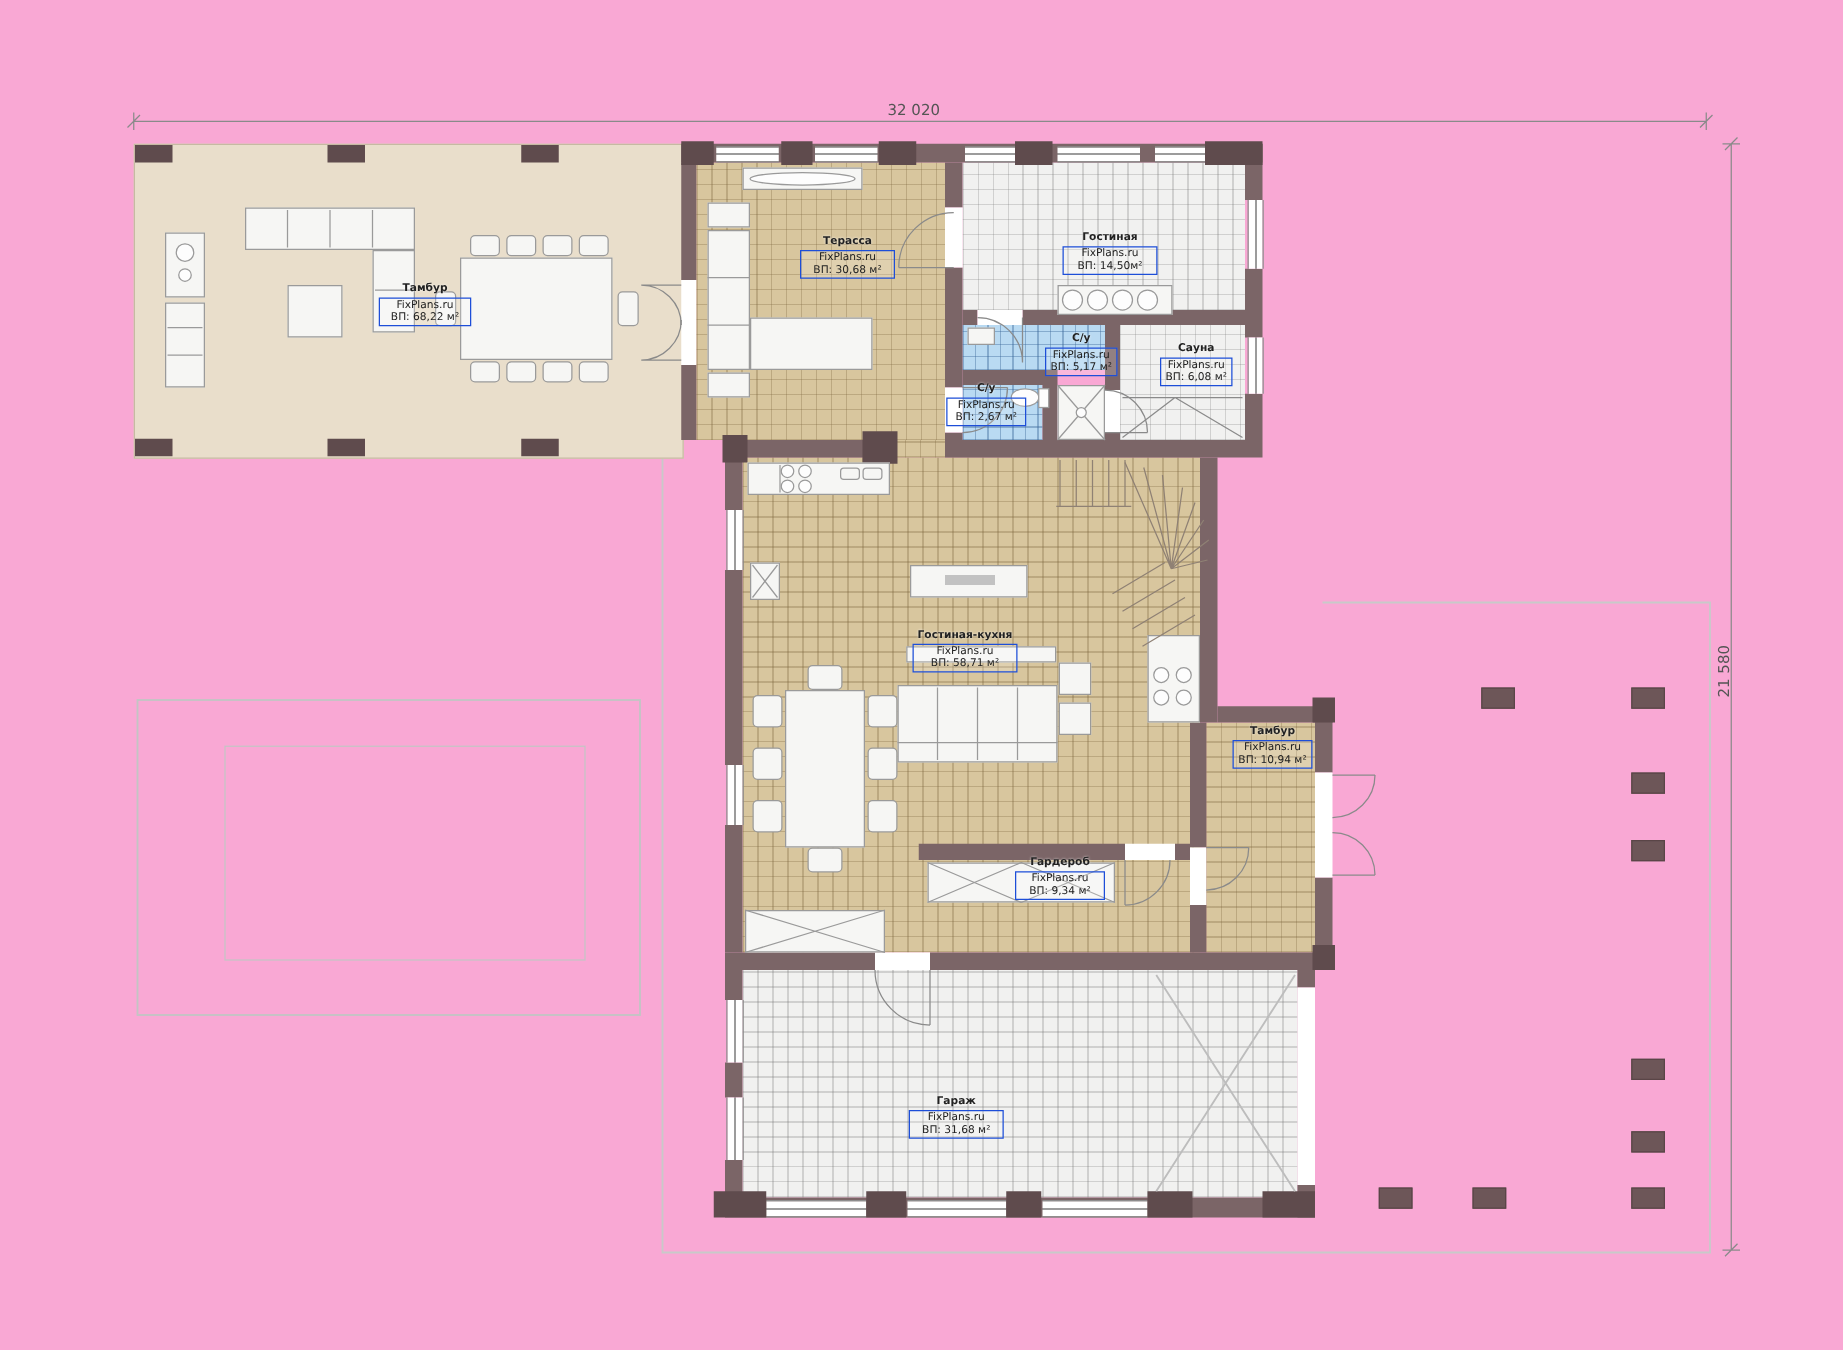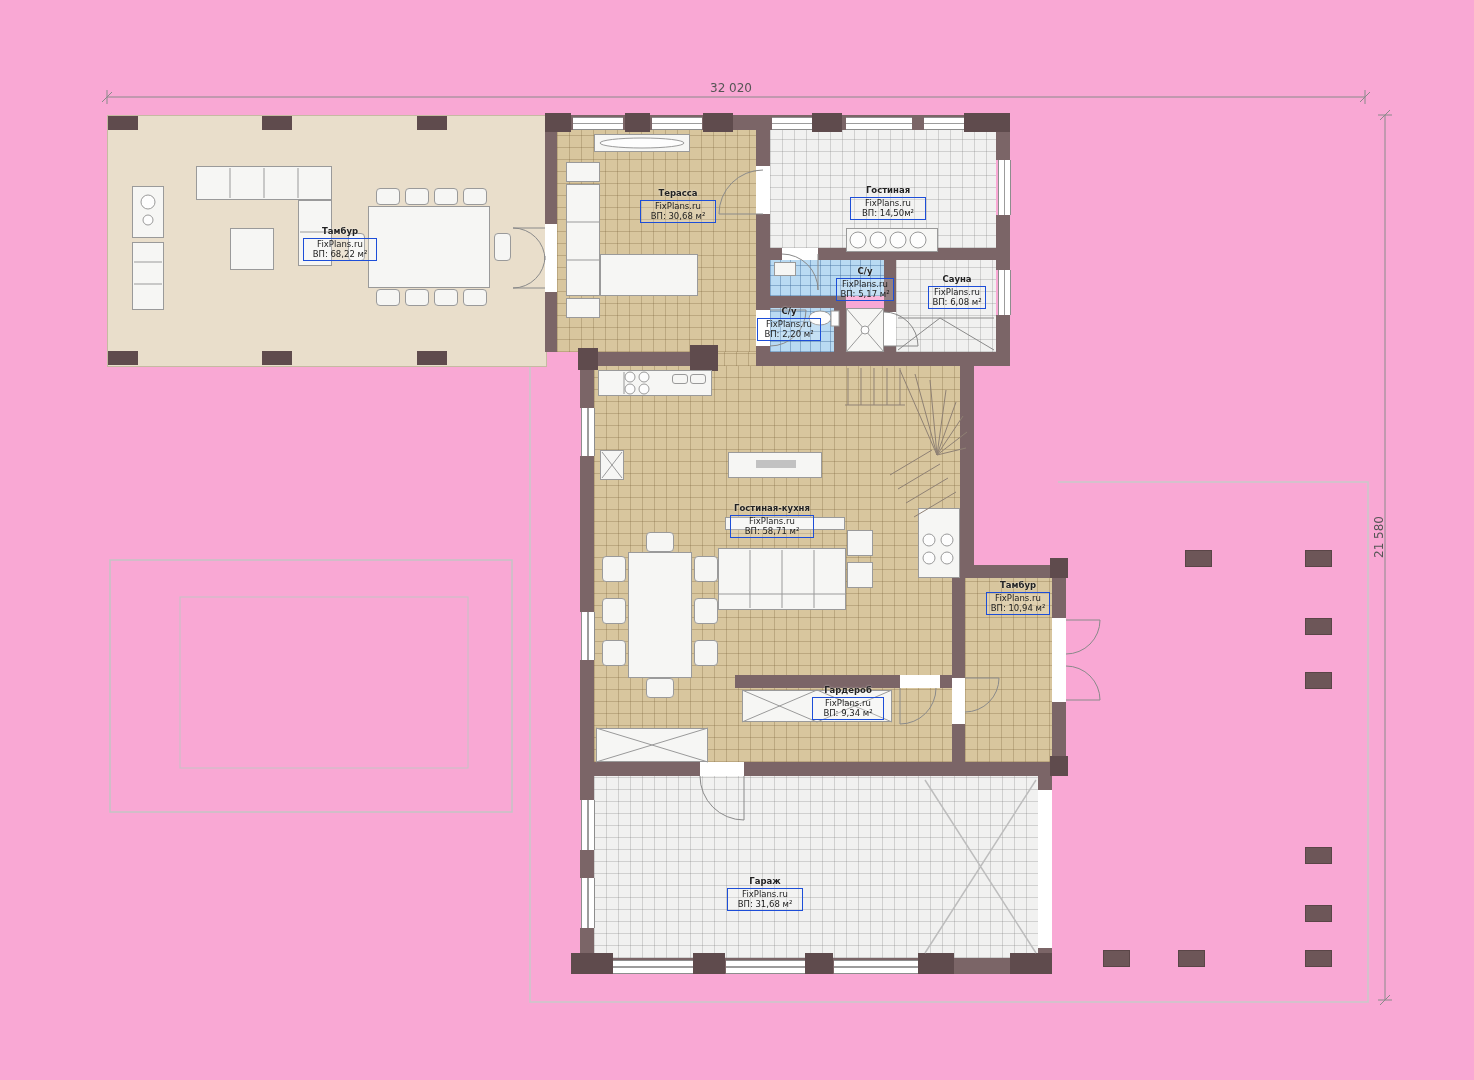--- a/index.html
+++ b/index.html
@@ -294,21 +294,21 @@
     <div class="rname">С/у</div>
     <div class="rbox">
         <div>FixPlans.ru</div>
         <div>ВП: 5,17 м²</div>
       </div>
   </div>
   <div class="rlabel" style="left:757px;top:306px;width:64px;">
     <div class="rname">С/у</div>
     <div class="rbox">
         <div>FixPlans.ru</div>
-        <div>ВП: 2,20 м²</div>
+        <div>ВП: 2,67 м²</div>
       </div>
   </div>
   <div class="rlabel" style="left:928px;top:274px;width:58px;">
     <div class="rname">Сауна</div>
     <div class="rbox">
         <div>FixPlans.ru</div>
         <div>ВП: 6,08 м²</div>
       </div>
   </div>
   <div class="rlabel" style="left:730px;top:503px;width:84px;">

